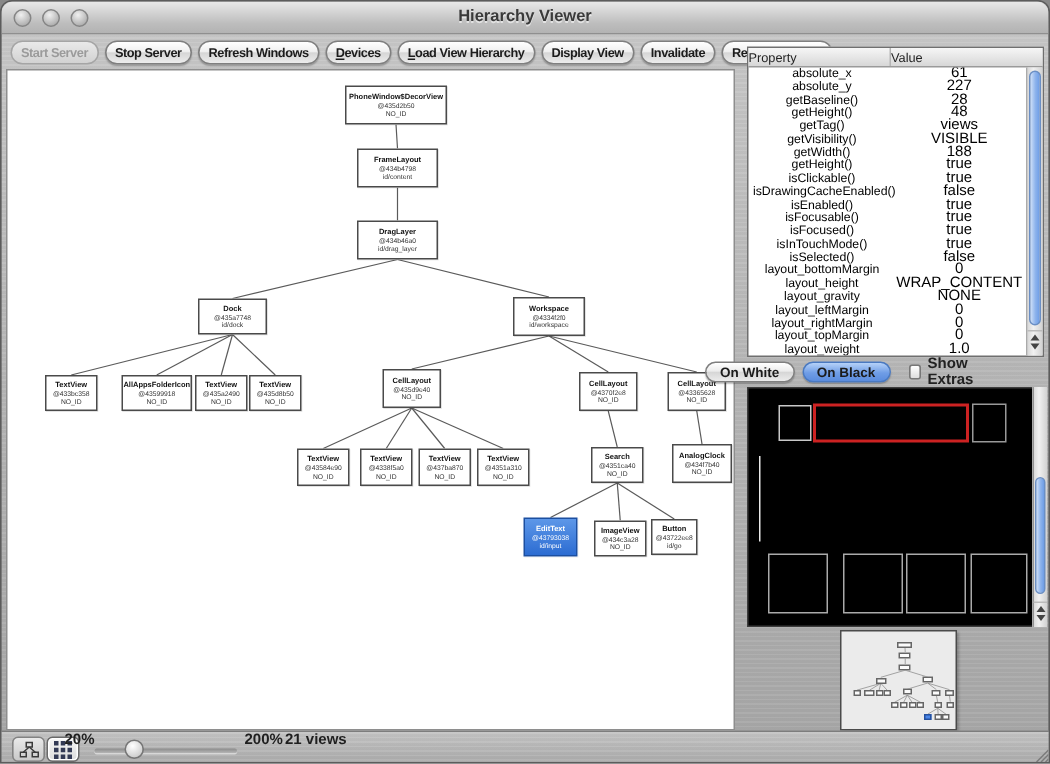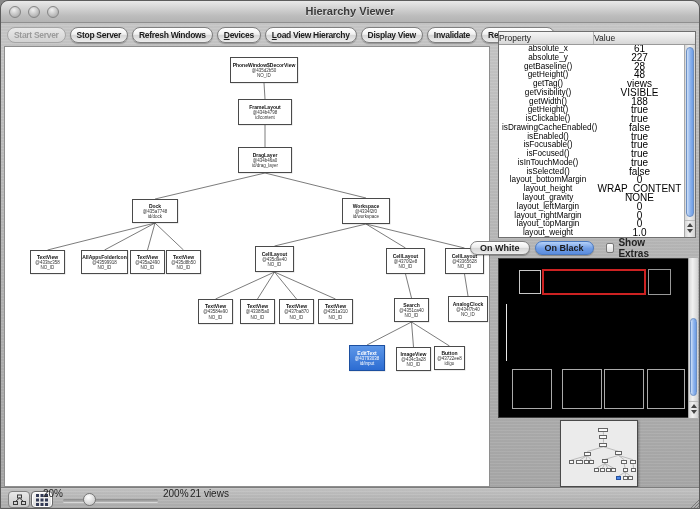--- a/index.html
+++ b/index.html
@@ -84,21 +84,21 @@
   .mini-node.selected{background:#4a86e8;border-color:#24509e;}
   .minimap svg{position:absolute;left:0;top:0;}
   
   .statusbar{position:absolute;left:0;top:486px;width:700px;height:23px;
     border-top:1px solid #7d7d7d;
     background:repeating-linear-gradient(180deg, rgba(255,255,255,.07) 0 1px, rgba(0,0,0,0.02) 1px 3px),
       linear-gradient(180deg,#c4c4c4,#a9a9a9);}
   .sb-btn{position:absolute;top:3px;width:22px;height:17px;border:1px solid #828282;border-radius:4px;
     background:linear-gradient(180deg,#e9e9e9,#c9c9c9);display:flex;align-items:center;justify-content:center;}
   .sb-btn.selected{background:linear-gradient(180deg,#f6f6f6,#dcdcdc);box-shadow:inset 0 0 0 1px #fff;border-color:#6a6a6a;}
-  .sb-label{position:absolute;top:0;font-size:10px;color:#1f1f1f;white-space:nowrap;}
+  .sb-label{position:absolute;top:0;font-size:10px;color:#1f1f1f;white-space:nowrap;font-weight:bold;}
   .slider-track{position:absolute;left:62px;top:11px;width:95px;height:3px;border-radius:2px;
     background:linear-gradient(180deg,#8a8a8a,#b5b5b5);box-shadow:0 1px 0 rgba(255,255,255,.5);}
   .slider-thumb{position:absolute;left:82px;top:5px;width:13px;height:13px;border-radius:50%;
     border:1px solid #767676;background:radial-gradient(circle at 40% 30%,#ffffff,#d2d2d2 70%,#bdbdbd);}
   .grip{position:absolute;right:1px;bottom:1px;width:12px;height:12px;}
 </style>
 </head>
 <body>
 
 <div class="window">

